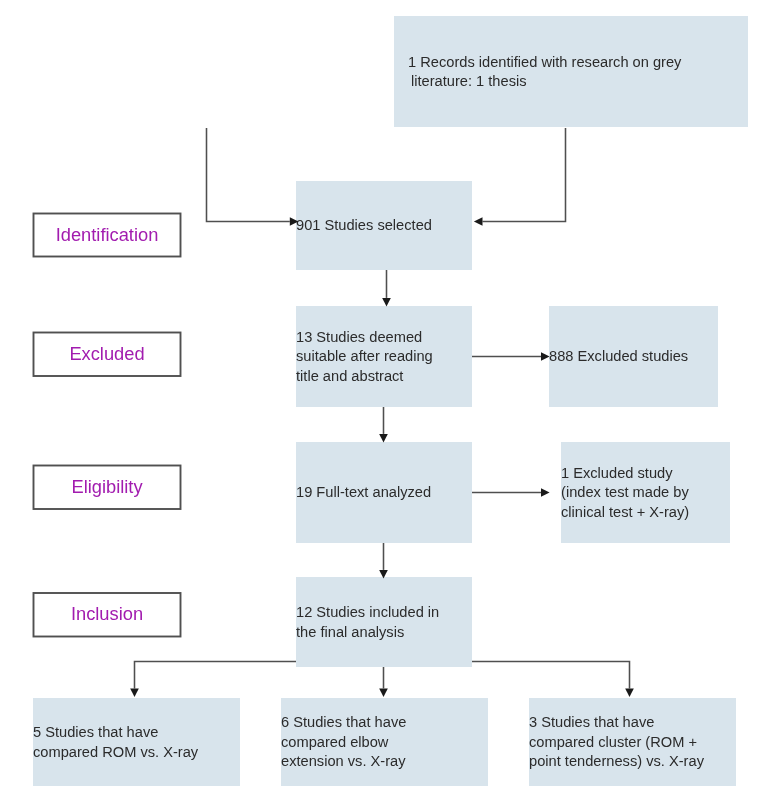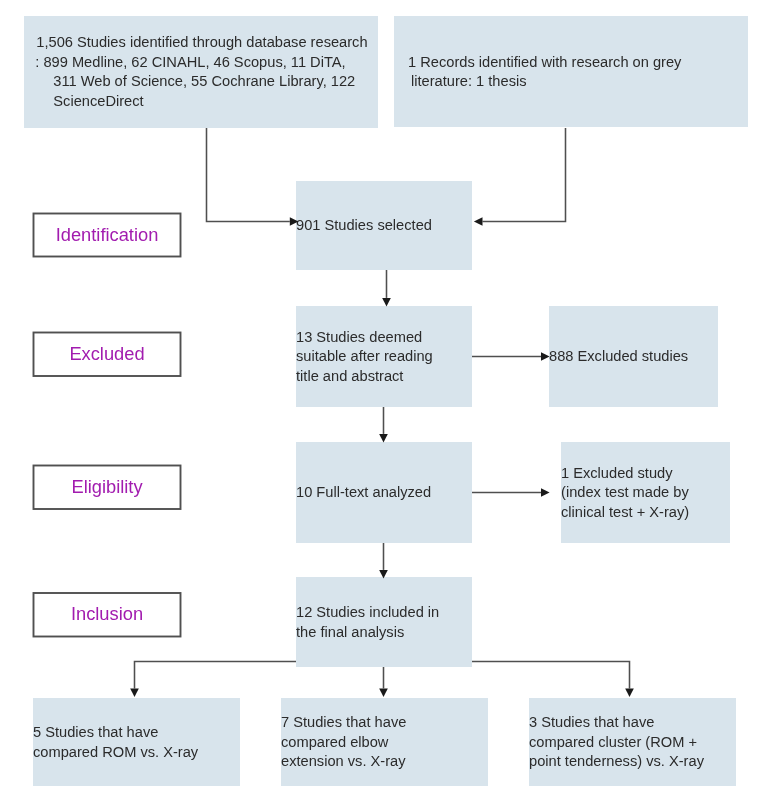--- a/index.html
+++ b/index.html
@@ -104,28 +104,20 @@
   <div class="stage" style="left:33px;top:332px;width:148px;height:44.5px;">
     <span>Excluded</span>
   </div>
   <div class="stage" style="left:33px;top:465.5px;width:148px;height:44px;">
     <span>Eligibility</span>
   </div>
   <div class="stage" style="left:33px;top:592.5px;width:148px;height:44px;">
     <span>Inclusion</span>
   </div>
 
-  <div class="box lft" style="left:24px;top:16px;width:354px;height:112px;">
-    <div class="inner" style="left:12.3px;right:6px;">
-      <div>1,506 Studies identified through database research</div>
-      <div style="margin-left:-1px">: 899 Medline, 62 CINAHL, 46 Scopus, 11 DiTA,</div>
-      <div style="margin-left:17px">311 Web of Science, 55 Cochrane Library, 122</div>
-      <div style="margin-left:17px">ScienceDirect</div>
-    </div>
-  </div>
 
   <div class="box lft" style="left:394px;top:16px;width:354px;height:111px;">
     <div class="inner" style="left:14px;right:6px;">
       <div>1 Records identified with research on grey</div>
       <div style="margin-left:3px">literature: 1 thesis</div>
     </div>
   </div>
 
   <div class="box ctr" style="left:296px;top:181px;width:176px;height:89px;">
     <div class="inner">
@@ -142,21 +134,21 @@
   </div>
 
   <div class="box ctr" style="left:549px;top:306px;width:169px;height:101px;padding-left:32px;">
     <div class="inner">
       <div>888 Excluded studies</div>
     </div>
   </div>
 
   <div class="box ctr" style="left:296px;top:442px;width:176px;height:101px;">
     <div class="inner">
-      <div>10 Full-text analyzed</div>
+      <div>19 Full-text analyzed</div>
     </div>
   </div>
 
   <div class="box ctr" style="left:561px;top:442px;width:169px;height:101px;">
     <div class="inner">
       <div>1 Excluded study</div>
       <div>(index test made by</div>
       <div>clinical test + X-ray)</div>
     </div>
   </div>
@@ -170,21 +162,21 @@
 
   <div class="box ctr" style="left:33px;top:698px;width:207px;height:88px;">
     <div class="inner">
       <div>5 Studies that have</div>
       <div>compared ROM vs. X-ray</div>
     </div>
   </div>
 
   <div class="box ctr" style="left:281px;top:698px;width:207px;height:88px;">
     <div class="inner">
-      <div>7 Studies that have</div>
+      <div>6 Studies that have</div>
       <div>compared elbow</div>
       <div>extension vs. X-ray</div>
     </div>
   </div>
 
   <div class="box ctr" style="left:529px;top:698px;width:207px;height:88px;">
     <div class="inner">
       <div>3 Studies that have</div>
       <div>compared cluster (ROM +</div>
       <div>point tenderness) vs. X-ray</div>

